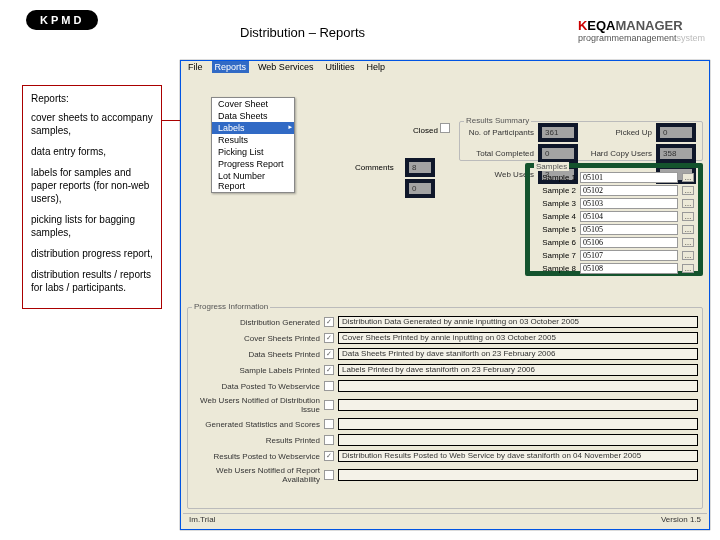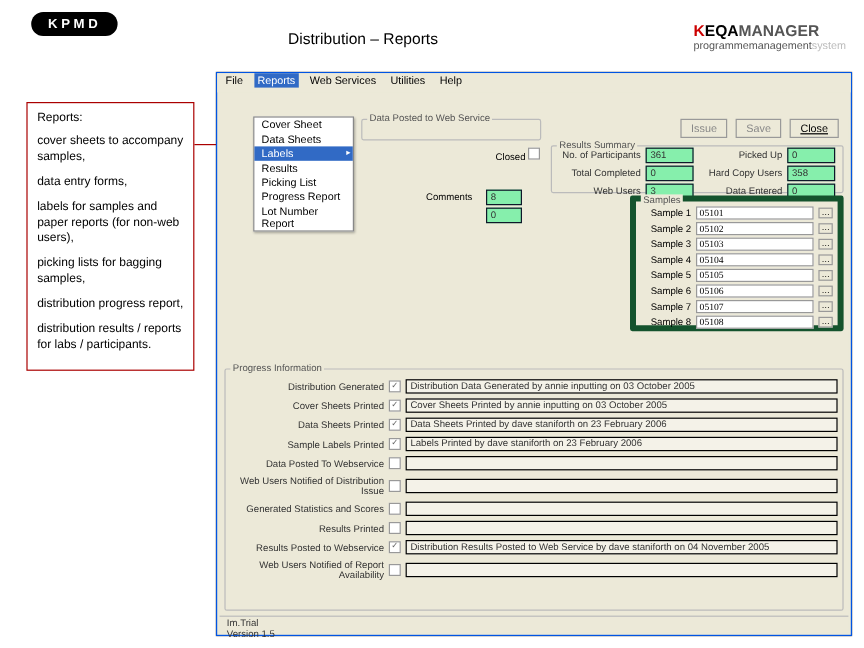--- a/index.html
+++ b/index.html
@@ -39,41 +39,41 @@
   .dropdown div { padding: 1px 6px; font-size: 9px; position: relative; }
   .dropdown .sel { background: #316ac5; color: #fff; }
   .dropdown .sub:after { content: '▸'; position: absolute; right: 2px; font-size: 7px; }
 
   .body { position: absolute; top: 36px; left: 2px; right: 2px; bottom: 2px; background: #ece9d8; }
 
   .toprow { position: absolute; top: 2px; left: 0; right: 0; height: 20px; }
   .grp { position: absolute; border: 1px solid #bbb; border-radius: 2px; font-size: 8px; }
   .grp .lbl { position: absolute; top: -6px; left: 4px; background: #ece9d8; padding: 0 2px; color: #555; font-size: 8px; }
 
-  .chip { display: inline-block; background: #86efac; border: 1px solid #0f172a; padding: 1px 3px; font-size: 8px; min-width: 30px; color: #333; }
+  .chip { display: inline-block; background: #a3a3a3; border: 4px solid #0f172a; padding: 1px 3px; font-size: 8px; min-width: 30px; color: #333; }
   .btn { display: inline-block; border: 1px solid #999; background: #ece9d8; padding: 2px 8px; font-size: 9px; margin: 0 2px; color: #888; }
   .btn.active { color: #000; }
 
   .row { display: flex; align-items: center; gap: 4px; padding: 1px 4px; font-size: 8px; }
   .row .l { width: 70px; text-align: right; color: #333; }
   .row .v { flex: 0 0 40px; }
 
   .samples { position: absolute; top: 66px; right: 4px; width: 178px; height: 113px; border: 5px solid #14532d; }
   .samples .srow { display: flex; gap: 4px; padding: 1px 4px; font-size: 8px; align-items: center; }
   .samples .srow .sl { width: 42px; text-align: right; }
   .samples .inp { flex: 1; background: #fff; border: 1px solid #999; padding: 0 2px; font-size: 8px; font-family: Liberation Serif, serif; }
   .dots { width: 12px; border: 1px solid #999; background: #ece9d8; text-align: center; font-size: 7px; }
 
   .progress { position: absolute; top: 210px; left: 4px; right: 4px; bottom: 18px; border: 1px solid #bbb; }
   .progress .prow { display: flex; align-items: center; padding: 2px 4px; font-size: 8px; gap: 4px; }
   .progress .pl { width: 128px; text-align: right; color: #333; }
   .progress .ck { width: 10px; height: 10px; border: 1px solid #999; background: #fff; font-size: 7px; text-align: center; line-height: 8px; color: #666; }
   .progress .pt { flex: 1; background: #f4f2e8; border: 1px solid #000000; padding: 0 3px; font-size: 8px; height: 12px; color: #333; }
 
-  .status { position: absolute; bottom: 0; left: 0; right: 0; height: 14px; border-top: 1px solid #bbb; display: flex; justify-content: space-between; padding: 1px 6px; font-size: 8px; color: #333; background: #ece9d8; flex-direction: column; }
+  .status { position: absolute; bottom: 0; left: 0; right: 0; height: 14px; border-top: 1px solid #bbb; display: flex; justify-content: space-between; padding: 1px 6px; font-size: 8px; color: #333; background: #ece9d8; }
 </style>
 </head>
 <body>
 
 <div class="hdr">
   <div class="logo">KPMD</div>
   <div class="title">Distribution – Reports</div>
   <div class="brand">
     <span class="k">K</span><span class="eqa">EQA</span><span class="mgr">MANAGER</span>
     <span class="line2"><span class="pm">programmemanagement</span><span class="sys">system</span></span>
@@ -101,30 +101,20 @@
     <div>Data Sheets</div>
     <div class="sel sub">Labels</div>
     <div>Results</div>
     <div>Picking List</div>
     <div>Progress Report</div>
     <div>Lot Number Report</div>
   </div>
 
   <div class="body">
 
-    <div class="toprow">
-      <div class="grp" style="left:118px; top:0; width:150px; height:18px; padding:2px 4px;">
-        <span class="lbl">Data Posted to Web Service</span>
-      </div>
-      <div style="position:absolute; right:6px; top:0;">
-        <span class="btn">Issue</span>
-        <span class="btn">Save</span>
-        <span class="btn active" style="text-decoration:underline">Close</span>
-      </div>
-    </div>
 
     <div style="position:absolute; top:26px; left:230px; font-size:8px;">
       <span>Closed</span>
       <span class="ck" style="display:inline-block;width:10px;height:10px;border:1px solid #999;background:#fff;"></span>
     </div>
 
     <div class="grp" style="top:24px; right:4px; width:244px; height:40px;">
       <span class="lbl">Results Summary</span>
       <div class="row">
           <span class="l">No. of Participants</span>

